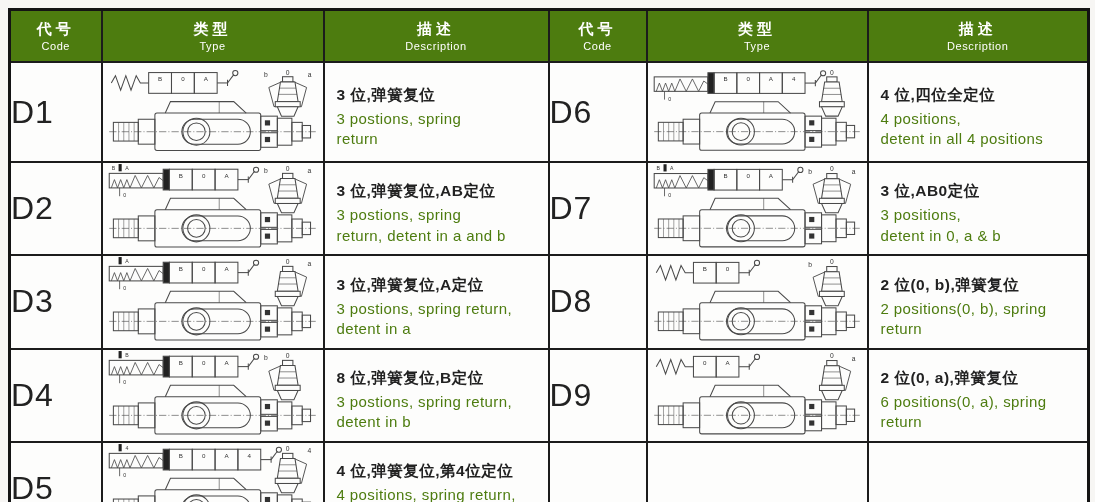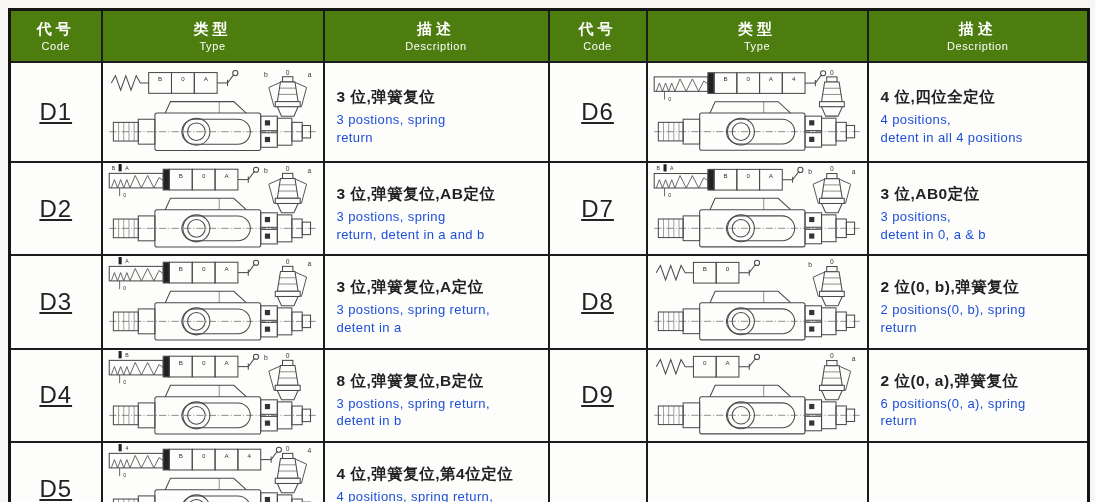--- a/index.html
+++ b/index.html
@@ -19,28 +19,28 @@
     border:3px solid #141414;
   }
   td,th{ border:2px solid #1c1c1c; padding:0; vertical-align:middle; overflow:hidden; }
   thead th{
     background:#4d7c0f; color:#ffffff; font-weight:bold;
     height:50px; text-align:center;
   }
   .h-zh{ font-size:15px; letter-spacing:4px; line-height:1.35; }
   .h-en{ font-size:11px; font-weight:normal; letter-spacing:0.6px; line-height:1.2; }
   td.code{
-    text-align:center; font-size:24px; letter-spacing:1px; color:#222;text-decoration:underline;
+    text-align:left; font-size:32px; letter-spacing:1px; color:#222;
   }
   td.type{ text-align:center; }
   td.type .diag{ width:100%; height:100%; display:flex; align-items:center; justify-content:center; }
   td.type svg{ width:100%; height:100%; display:block; }
   td.desc{ padding:16px 8px 6px 12px; vertical-align:middle; }
   .d-zh{ font-size:15.5px; font-weight:bold; letter-spacing:0.5px; margin-bottom:3px; color:#222; }
-  .d-en{ font-size:13px; letter-spacing:0.4px; line-height:1.35; white-space:pre-line; color:#1d4ed8; }
+  .d-en{ font-size:15px; letter-spacing:0.4px; line-height:1.35; white-space:pre-line; color:#4d7c0f; }
   tr.r1{ height:98px; } tr.r1 td.type{ height:98px; }
   tr.r2{ height:90px; } tr.r2 td.type{ height:90px; }
   tr.r3{ height:90px; } tr.r3 td.type{ height:90px; }
   tr.r4{ height:86px; } tr.r4 td.type{ height:86px; }
   tr.r5{ height:70px; } tr.r5 td.type{ height:70px; }
   text{ font-family:"Liberation Sans","DejaVu Sans",sans-serif; }
 </style>
 </head>
 <body>
 

